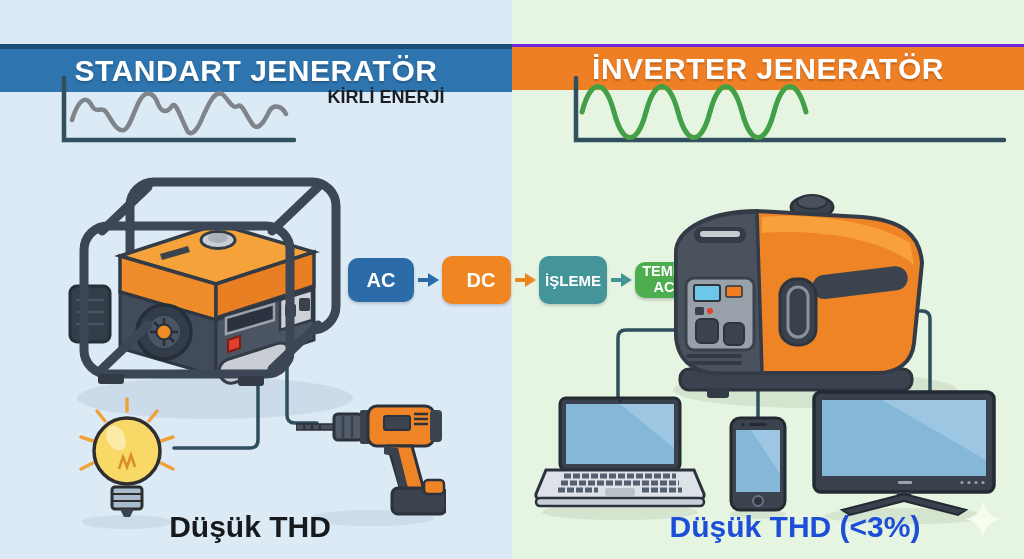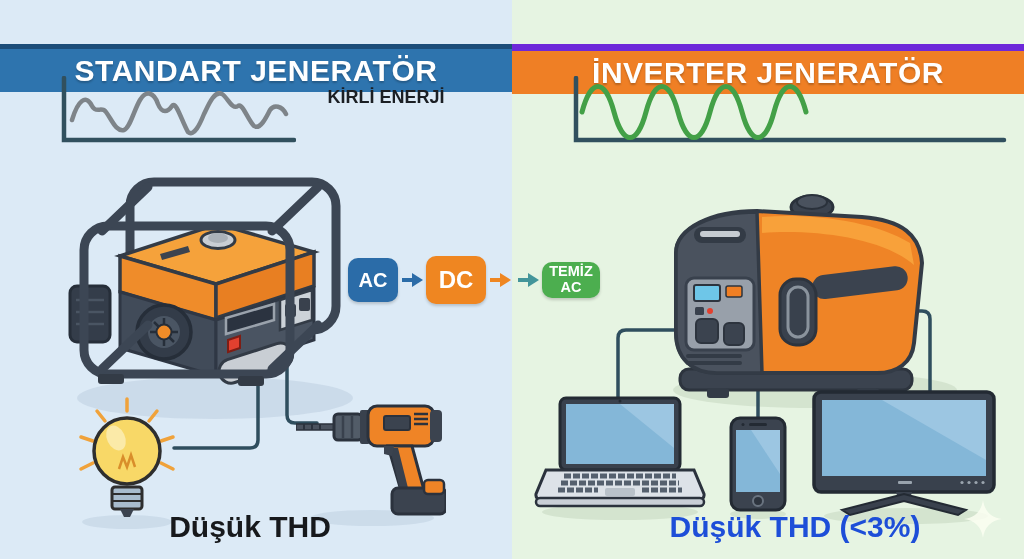--- a/index.html
+++ b/index.html
@@ -5,32 +5,32 @@
   html,body{margin:0;padding:0;background:#fff;}
   #canvas{position:relative;width:1024px;height:559px;overflow:hidden;
           font-family:"Liberation Sans",sans-serif;}
   .panel{position:absolute;top:0;height:559px;width:512px;}
   .panel-left{left:0;background:#dceaf6;}
   .panel-right{left:512px;background:#e6f4e2;}
   .banner{position:absolute;top:0;width:512px;height:43px;display:flex;
           align-items:center;justify-content:center;color:#fff;font-weight:bold;
           font-size:30px;letter-spacing:.5px;text-shadow:0 2px 2px rgba(0,0,0,.22);margin-top:44px;}
   .banner-left{left:0;background:#2e74ae;border-top:5px solid #1d4e79;}
-  .banner-right{left:512px;background:#ef7f25;border-top:7px solid #6d28d9;}
+  .banner-right{left:512px;background:#ef7f25;border-top:3px solid #6d28d9;}
   .wave-svg{position:absolute;}
   .wave-label{position:absolute;font-weight:bold;font-size:18px;line-height:1.25;
               text-align:center;color:#1b1f24;}
   .wave-label-left{left:296px;top:86px;width:180px;}
   .wave-label-right{left:798px;top:86px;width:190px;}
   .flow-row{position:absolute;left:348px;top:256px;display:flex;align-items:center;}
   .flow-box{color:#fff;font-weight:bold;text-align:center;border-radius:10px;
             display:flex;align-items:center;justify-content:center;
             box-shadow:0 2px 3px rgba(0,0,0,.18);}
-  .step-ac{width:50px;height:44px;background:#2b6ca8;font-size:20px;}
-  .step-dc{width:60px;height:48px;background:#ef8621;font-size:24px;}
+  .step-ac{width:66px;height:44px;background:#2b6ca8;font-size:20px;}
+  .step-dc{width:60px;height:48px;background:#ef8621;font-size:20px;padding-left:9px;}
   .step-isleme{width:68px;height:48px;background:#43959a;font-size:15px;}
   .step-temiz{width:58px;height:36px;background:#4cae4f;font-size:14.5px;line-height:1.1;}
   .arrow{margin:0 2px;}
   .thd{position:absolute;top:510px;font-weight:bold;font-size:30px;text-align:center;}
   .thd-left{left:60px;width:380px;color:#17191c;}
   .thd-right{left:600px;width:390px;color:#1d4ed8;}
   .abs{position:absolute;}
 </style>
 </head>
 <body>
@@ -96,20 +96,23 @@
       <line x1="2" y1="9" x2="13" y2="9" stroke="#2b6ca8" stroke-width="4"></line>
       <polygon points="12,2 23,9 12,16" fill="#2b6ca8"></polygon>
     </svg>
     <div class="flow-box step-dc">
       <span>DC</span>
     </div>
     <svg class="arrow" width="24" height="18">
       <line x1="2" y1="9" x2="13" y2="9" stroke="#ef8621" stroke-width="4"></line>
       <polygon points="12,2 23,9 12,16" fill="#ef8621"></polygon>
     </svg>
+    <div class="flow-box step-isleme">
+      <span>İŞLEME</span>
+    </div>
     <svg class="arrow" width="24" height="18">
       <line x1="2" y1="9" x2="13" y2="9" stroke="#43959a" stroke-width="4"></line>
       <polygon points="12,2 23,9 12,16" fill="#43959a"></polygon>
     </svg>
     <div class="flow-box step-temiz">
       <span>TEMİZ AC</span>
     </div>
   </div>
 
   <svg class="abs" style="left:68px;top:168px" width="290" height="240" viewBox="0 0 290 240">

